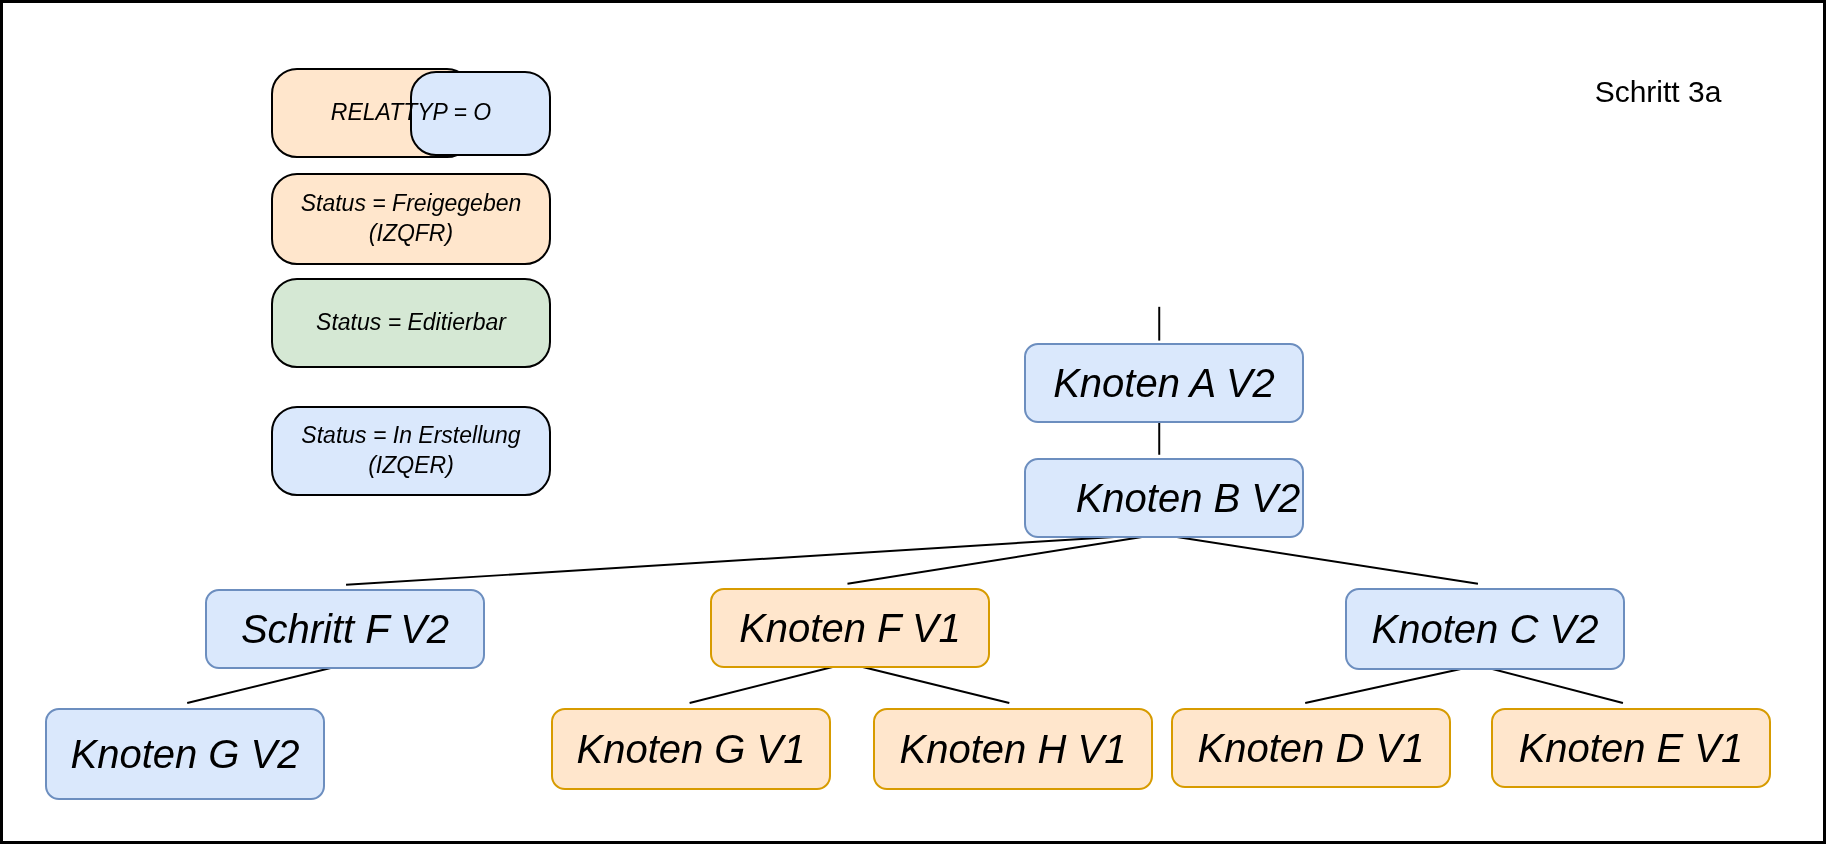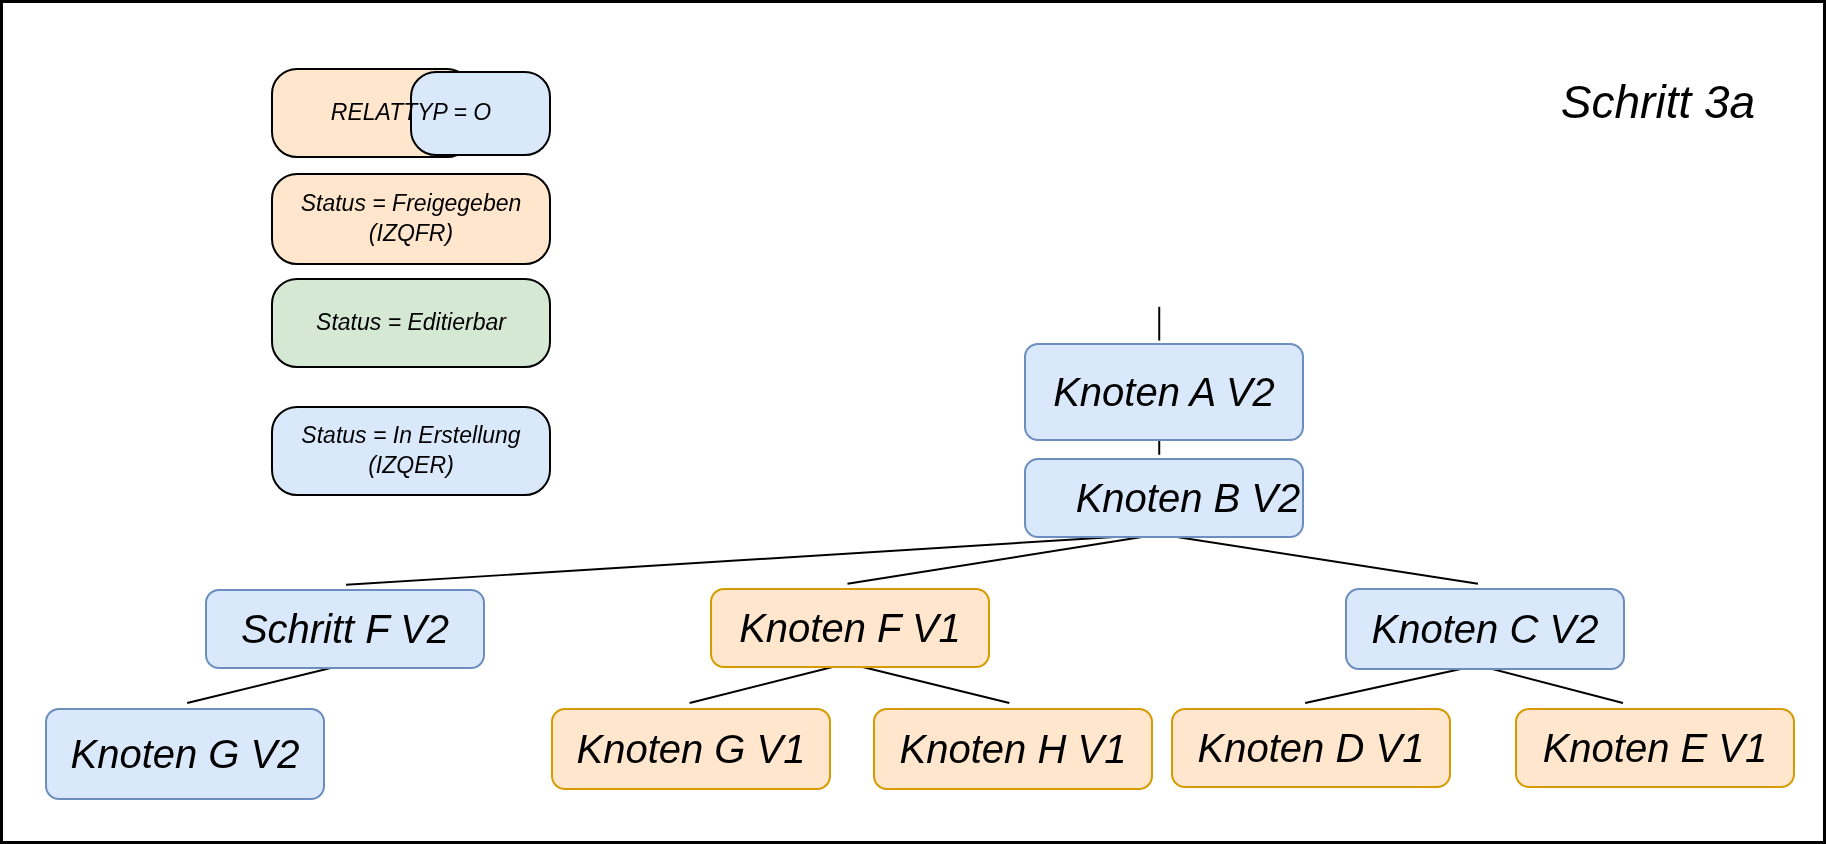--- a/index.html
+++ b/index.html
@@ -55,22 +55,21 @@
     position: absolute;
     background: transparent;
     border: none;
   }
   .title {
     position: absolute;
     left: 1500px;
     top: 72px;
     width: 310px;
     text-align: center;
-    font-size: 46px;
-    font-style: italic;
+    font-size: 30px;
   }
 </style>
 </head>
 <body>
 
 <div class="canvas">
 
   <svg class="edges" viewBox="0 0 1826 844" xmlns="http://www.w3.org/2000/svg">
       <line x1="1161" y1="306" x2="1161" y2="340"></line>
       <line x1="1161" y1="420" x2="1161" y2="455"></line>
@@ -78,30 +77,30 @@
       <line x1="1161" y1="535" x2="847" y2="585"></line>
       <line x1="1161" y1="535" x2="1482" y2="585"></line>
       <line x1="342" y1="666" x2="182" y2="705"></line>
       <line x1="847" y1="665" x2="688" y2="705"></line>
       <line x1="847" y1="665" x2="1010" y2="705"></line>
       <line x1="1482" y1="667" x2="1308" y2="705"></line>
       <line x1="1482" y1="667" x2="1628" y2="705"></line>
     </svg>
 
   <div class="layer">
-      <div class="node blue" style="left: 1021px; top: 340px; width: 280px; height: 98px;">Knoten A V2</div>
+      <div class="node blue" style="left: 1021px; top: 340px; width: 280px; height: 80px;">Knoten A V2</div>
       <div class="node blue" style="left: 1021px; top: 455px; width: 280px; height: 80px; padding-left: 48px;">Knoten B V2</div>
       <div class="node blue" style="left: 202px; top: 586px; width: 280px; height: 80px;">Schritt F V2</div>
       <div class="node orange" style="left: 707px; top: 585px; width: 280px; height: 80px;">Knoten F V1</div>
       <div class="node blue" style="left: 1342px; top: 585px; width: 280px; height: 82px;">Knoten C V2</div>
       <div class="node blue" style="left: 42px; top: 705px; width: 280px; height: 92px;">Knoten G V2</div>
       <div class="node orange" style="left: 548px; top: 705px; width: 280px; height: 82px;">Knoten G V1</div>
       <div class="node orange" style="left: 870px; top: 705px; width: 280px; height: 82px;">Knoten H V1</div>
       <div class="node orange" style="left: 1168px; top: 705px; width: 280px; height: 80px;">Knoten D V1</div>
-      <div class="node orange" style="left: 1488px; top: 705px; width: 280px; height: 80px; margin-left: 24px;">Knoten E V1</div>
+      <div class="node orange" style="left: 1488px; top: 705px; width: 280px; height: 80px;">Knoten E V1</div>
     </div>
 
   <div class="layer">
     <div class="lbox orange" style="left: 268px; top: 65px; width: 202px; height: 90px;"></div>
     <div class="lbox blue" style="left: 407px; top: 68px; width: 141px; height: 85px;"></div>
     <div class="relattyp-label llabel" style="left: 268px; top: 65px; width: 280px; height: 90px;">RELATTYP = O</div>
 
     <div class="lbox orange llabel" style="left: 268px; top: 170px; width: 280px; height: 92px;">Status = Freigegeben
 (IZQFR)</div>
     <div class="lbox green llabel" style="left: 268px; top: 275px; width: 280px; height: 90px;">Status = Editierbar</div>

